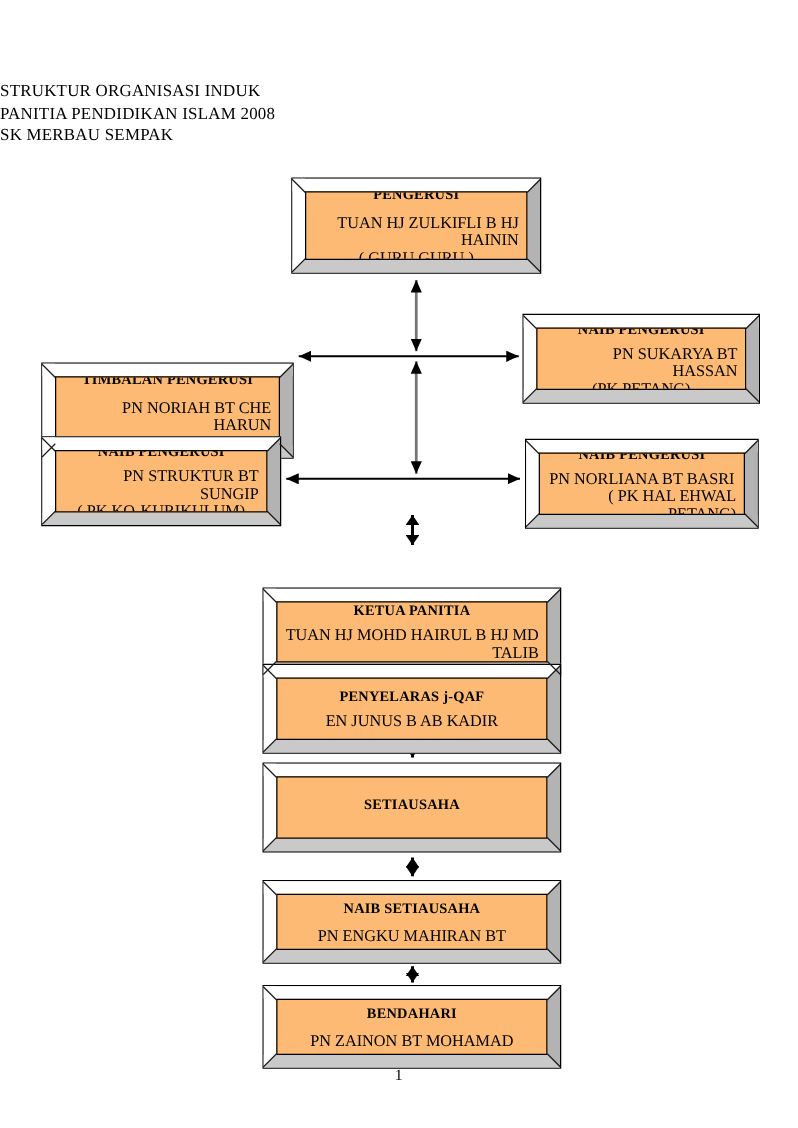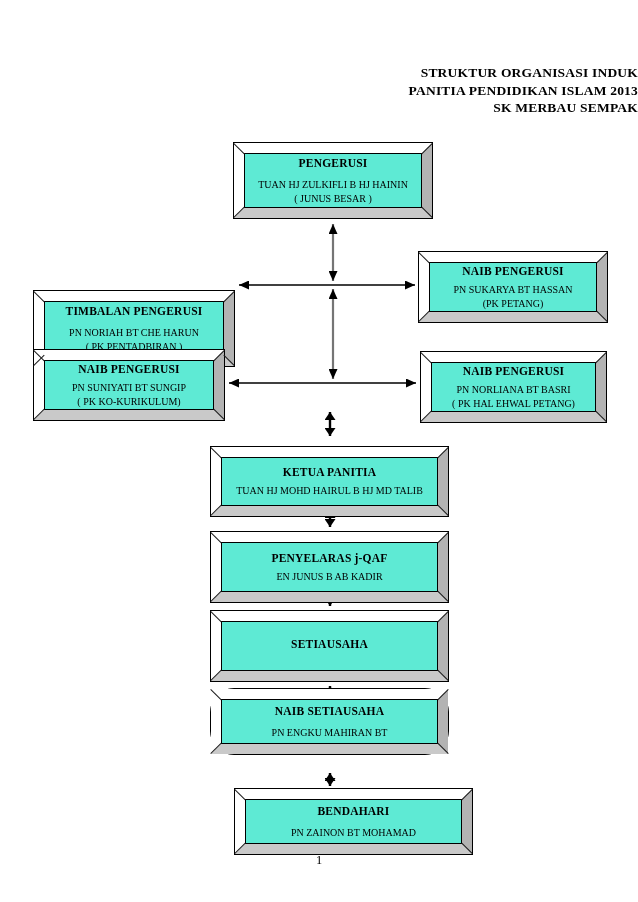--- a/index.html
+++ b/index.html
@@ -7,67 +7,67 @@
     position:relative;
     width:638px;height:902px;
     margin:0 auto;
     background:#ffffff;
     font-family:"Liberation Serif", serif;
     color:#000;
     overflow:hidden;
   }
   .doc-title{
     position:absolute;top:64px;left:0;right:0;
-    text-align:right;
-    font-weight:bold;font-size:13.5px;line-height:17.5px;
+    text-align:left;
+    font-weight:normal;font-size:13.5px;line-height:17.5px;
     letter-spacing:.2px;
   }
   
   .bevel-box{
     position:absolute;box-sizing:border-box;
     background:#fff;border:1px solid #000;
   }
   .bevel-frame{
     position:absolute;inset:0;box-sizing:border-box;
     border-style:solid;border-width:10px;
     border-top-color:#ffffff;border-left-color:#ffffff;
     border-right-color:#b3b3b3;border-bottom-color:#c9c9c9;
   }
   .bevel-inner{
     position:relative;width:100%;height:100%;box-sizing:border-box;
-    border:1px solid #000;background:#5eead4;
+    border:1px solid #000;background:#fdba74;
     display:flex;flex-direction:column;align-items:center;justify-content:center;
     text-align:right;padding:0 6px;overflow:hidden;
   }
   .bevel-inner.narrow{padding:17px 16px;}
   .diag{
     position:absolute;width:15px;height:1px;background:#1c1c1c;z-index:3;pointer-events:none;
   }
   .d-tl{top:0;left:0;transform-origin:0 0;transform:rotate(45deg);}
   .d-tr{top:0;right:0;transform-origin:100% 0;transform:rotate(-45deg);}
   .d-bl{bottom:0;left:0;transform-origin:0 100%;transform:rotate(-45deg);}
   .d-br{bottom:0;right:0;transform-origin:100% 100%;transform:rotate(45deg);}
   .box-title{font-weight:bold;font-size:11.5px;line-height:14px;letter-spacing:.2px;margin-bottom:8px;white-space:nowrap;}
   .tight .box-title{margin-bottom:5px;}
-  .box-line{font-size:10px;line-height:14px;}
+  .box-line{font-size:13px;line-height:14px;}
   
   #connectors{position:absolute;inset:0;pointer-events:none;}
   .page-number{
     position:absolute;top:853px;left:0;right:0;
     text-align:center;font-size:12.5px;
   }
 </style>
 </head>
 <body>
 
 <div id="page">
 
   <div class="doc-title">
     <div>STRUKTUR ORGANISASI INDUK</div>
-    <div>PANITIA PENDIDIKAN ISLAM 2013</div>
+    <div>PANITIA PENDIDIKAN ISLAM 2008</div>
     <div>SK MERBAU SEMPAK</div>
   </div>
 
   <svg id="connectors" width="638" height="902" viewBox="0 0 638 902">
     <defs>
       <marker id="mk" markerUnits="userSpaceOnUse" markerWidth="10" markerHeight="9" viewBox="0 0 10 9" refX="10" refY="4.5" orient="auto-start-reverse">
         <path d="M0,0 L10,4.5 L0,9 z" fill="#000"></path>
       </marker>
       <marker id="mkb" markerUnits="userSpaceOnUse" markerWidth="8" markerHeight="11" viewBox="0 0 8 11" refX="8" refY="5.5" orient="auto-start-reverse">
         <path d="M0,0 L8,5.5 L0,11 z" fill="#000"></path>
@@ -86,21 +86,21 @@
 
   <div class="bevel-box" style="left:233px;top:142px;width:200px;height:77px;">
     <i class="diag d-tl"></i>
       <i class="diag d-tr"></i>
       <i class="diag d-bl"></i>
       <i class="diag d-br"></i>
     <div class="bevel-frame">
       <div class="bevel-inner">
         <div class="box-title">PENGERUSI</div>
         <div class="box-line">TUAN HJ ZULKIFLI B HJ HAININ</div>
-        <div class="box-line">( JUNUS BESAR )</div>
+        <div class="box-line">( GURU GURU )</div>
       </div>
     </div>
   </div>
 
   <div class="bevel-box" style="left:33px;top:250px;width:202px;height:77px;margin-top:40px;">
     <i class="diag d-tl"></i>
       <i class="diag d-tr"></i>
       <i class="diag d-bl"></i>
       <i class="diag d-br"></i>
     <div class="bevel-frame">
@@ -127,41 +127,41 @@
   </div>
 
   <div class="bevel-box" style="left:33px;top:349px;width:192px;height:72px;">
     <i class="diag d-tl"></i>
       <i class="diag d-tr"></i>
       <i class="diag d-bl"></i>
       <i class="diag d-br"></i>
     <div class="bevel-frame">
       <div class="bevel-inner tight">
         <div class="box-title">NAIB PENGERUSI</div>
-        <div class="box-line">PN SUNIYATI BT SUNGIP</div>
+        <div class="box-line">PN STRUKTUR BT SUNGIP</div>
         <div class="box-line">( PK KO-KURIKULUM)</div>
       </div>
     </div>
   </div>
 
   <div class="bevel-box" style="left:420px;top:351px;width:187px;height:72px;">
     <i class="diag d-tl"></i>
       <i class="diag d-tr"></i>
       <i class="diag d-bl"></i>
       <i class="diag d-br"></i>
     <div class="bevel-frame">
       <div class="bevel-inner tight">
         <div class="box-title">NAIB PENGERUSI</div>
         <div class="box-line">PN NORLIANA BT BASRI</div>
         <div class="box-line">( PK HAL EHWAL PETANG)</div>
       </div>
     </div>
   </div>
 
-  <div class="bevel-box" style="left:210px;top:446px;width:239px;height:71px;">
+  <div class="bevel-box" style="left:210px;top:470px;width:239px;height:71px;">
     <i class="diag d-tl"></i>
       <i class="diag d-tr"></i>
       <i class="diag d-bl"></i>
       <i class="diag d-br"></i>
     <div class="bevel-frame">
       <div class="bevel-inner tight">
         <div class="box-title">KETUA PANITIA</div>
         <div class="box-line">TUAN HJ MOHD HAIRUL B HJ MD TALIB</div>
       </div>
     </div>
@@ -185,34 +185,34 @@
       <i class="diag d-tr"></i>
       <i class="diag d-bl"></i>
       <i class="diag d-br"></i>
     <div class="bevel-frame">
       <div class="bevel-inner tight narrow">
         <div class="box-title">SETIAUSAHA</div>
       </div>
     </div>
   </div>
 
-  <div class="bevel-box" style="left:210px;top:688px;width:239px;height:67px;border-radius:24px;">
+  <div class="bevel-box" style="left:210px;top:704px;width:239px;height:67px;">
     <i class="diag d-tl"></i>
       <i class="diag d-tr"></i>
       <i class="diag d-bl"></i>
       <i class="diag d-br"></i>
     <div class="bevel-frame">
       <div class="bevel-inner">
         <div class="box-title">NAIB SETIAUSAHA</div>
         <div class="box-line">PN ENGKU MAHIRAN BT</div>
       </div>
     </div>
   </div>
 
-  <div class="bevel-box" style="left:210px;top:788px;width:239px;height:67px;margin-left:24px;">
+  <div class="bevel-box" style="left:210px;top:788px;width:239px;height:67px;">
     <i class="diag d-tl"></i>
       <i class="diag d-tr"></i>
       <i class="diag d-bl"></i>
       <i class="diag d-br"></i>
     <div class="bevel-frame">
       <div class="bevel-inner">
         <div class="box-title">BENDAHARI</div>
         <div class="box-line">PN ZAINON BT MOHAMAD</div>
       </div>
     </div>

